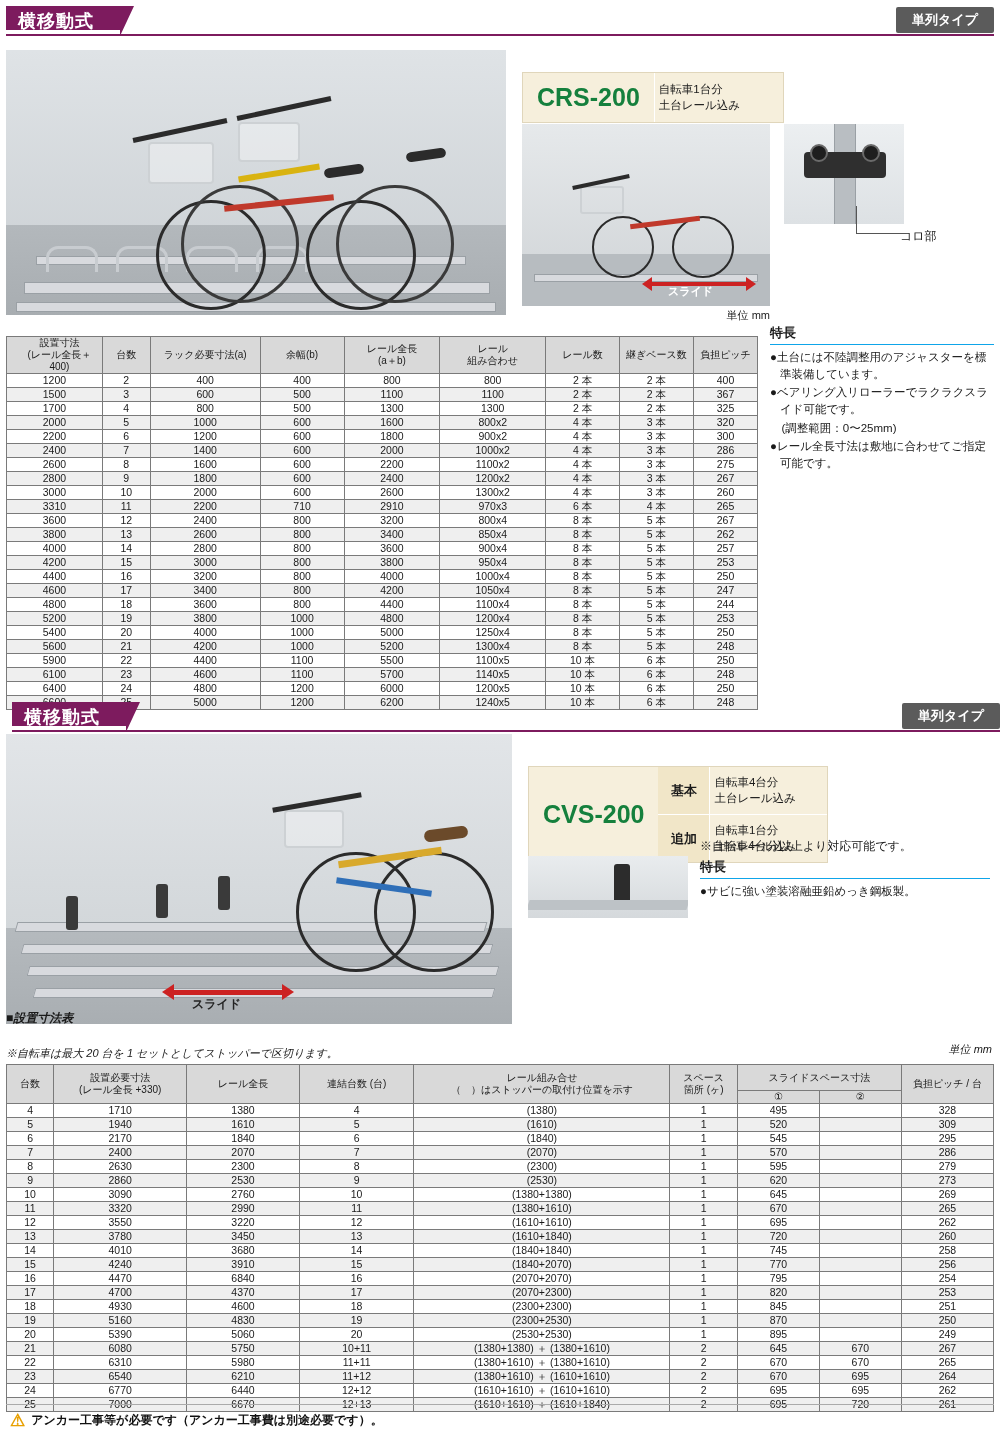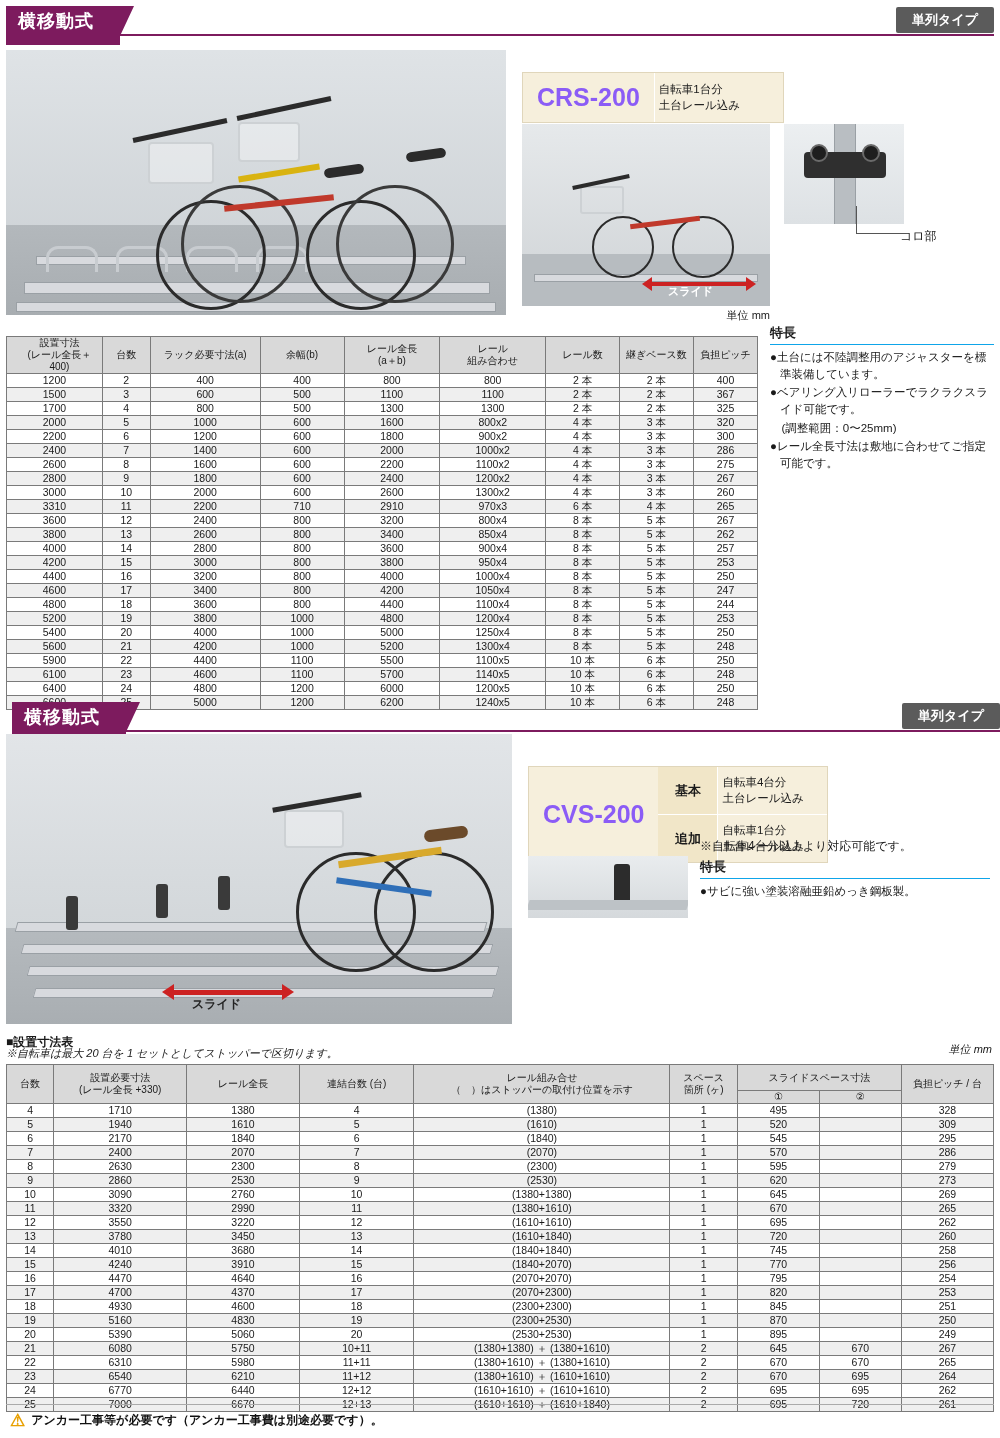--- a/index.html
+++ b/index.html
@@ -15,21 +15,21 @@
   .page { position: relative; width: 1000px; height: 1438px; }
 
   
   .sec-header {
     position: relative;
     height: 30px;
     margin: 6px 6px 0 6px;
   }
   .sec-title {
     position: absolute; left: 0; top: 0;
-    height: 39px;
+    height: 24px;
     background: #7d1b5e;
     color: #fff;
     font-size: 18px;
     font-weight: bold;
     line-height: 30px;
     padding: 0 26px 16px 12px;
     letter-spacing: 1px;
   }
   .sec-title:after {
     content: "";
@@ -72,35 +72,35 @@
 
   
   .code-box {
     display: flex; align-items: stretch;
     background: #f6efdc;
     border: 1px solid #e0d6bb;
     width: 262px;
   }
   .code-name {
     font-size: 25px; font-weight: bold;
-    padding: 10px 14px; color: #8b5cf6;
+    padding: 10px 14px; color: #15803d;
     display: flex; align-items: center;
   }
   .code-note {
     font-size: 11.5px; line-height: 1.35;
     padding: 8px 4px; display: flex; align-items: center;
     border-left: 1px solid #ffffff;
     background: #f6efdc;
   }
   .code-box2 { width: 300px; }
   .code-rows { display: flex; flex-direction: column; }
   .code-row { display: flex; align-items: stretch; border-bottom: 1px solid #fff; }
   .code-row:last-child { border-bottom: none; }
   .code-tag {
-    width: 60px; font-size: 13px; font-weight: bold;
+    width: 52px; font-size: 13px; font-weight: bold;
     display: flex; align-items: center; justify-content: center;
     background: #f1e6c8; border-right: 1px solid #fff; text-align: right;
   }
 
   
   .feat-title {
     font-size: 13px; font-weight: bold; border-bottom: 1px solid #0ea5e9;
     padding-bottom: 2px; margin-bottom: 4px;
   }
   .feat-list { font-size: 11.5px; line-height: 1.45; }
@@ -561,21 +561,21 @@
     <div style="position:absolute;left:0;top:44px;width:160px;height:10px;background:#bdc2c6;transform:skewX(-18deg);"></div>
   </div>
 
   <div style="position:absolute; left:700px; top:852px; width:290px;">
     <div class="feat-title">特長</div>
     <ul class="feat-list" id="feat-cvs" style="margin:0;padding:0;">
         <li>●サビに強い塗装溶融亜鉛めっき鋼板製。</li>
       </ul>
   </div>
 
-  <div class="tbl-label" style="position:absolute; left:6px; top:992px;">■設置寸法表</div>
+  <div class="tbl-label" style="position:absolute; left:6px; top:968px;font-style:italic;">■設置寸法表</div>
   <div class="note-small" style="position:absolute; left:6px; top:1040px;">※自転車は最大 20 台を 1 セットとしてストッパーで区切ります。</div>
   <div class="note-small" style="position:absolute; right:8px; top:1036px;">単位 mm</div>
 
   <div style="position:absolute; left:6px; top:1058px; width:988px;">
     <table class="data">
       <thead>
         <tr>
           <th rowspan="2" style="width:46px;">台数</th>
           <th rowspan="2" style="width:130px;white-space:pre-line;">設置必要寸法
 (レール全長 +330)</th>
@@ -722,21 +722,21 @@
             <td>15</td>
             <td>(1840+2070)</td>
             <td>1</td>
             <td>770</td>
             <td></td>
             <td>256</td>
           </tr>
           <tr>
             <td>16</td>
             <td>4470</td>
-            <td>4640</td>
+            <td>6840</td>
             <td>16</td>
             <td>(2070+2070)</td>
             <td>1</td>
             <td>795</td>
             <td></td>
             <td>254</td>
           </tr>
           <tr>
             <td>17</td>
             <td>4700</td>

